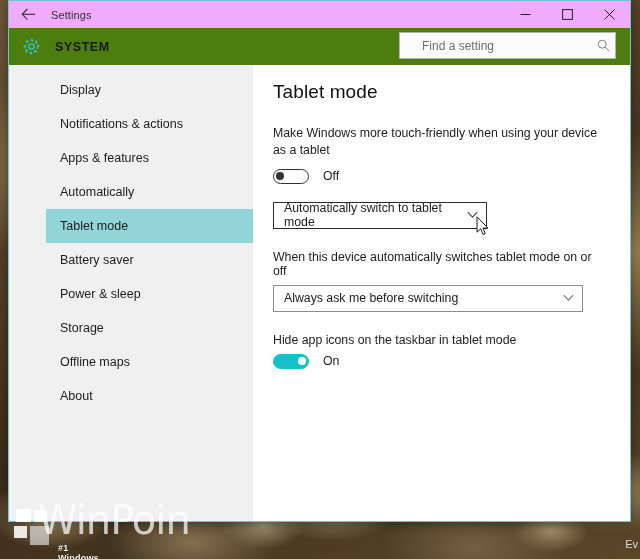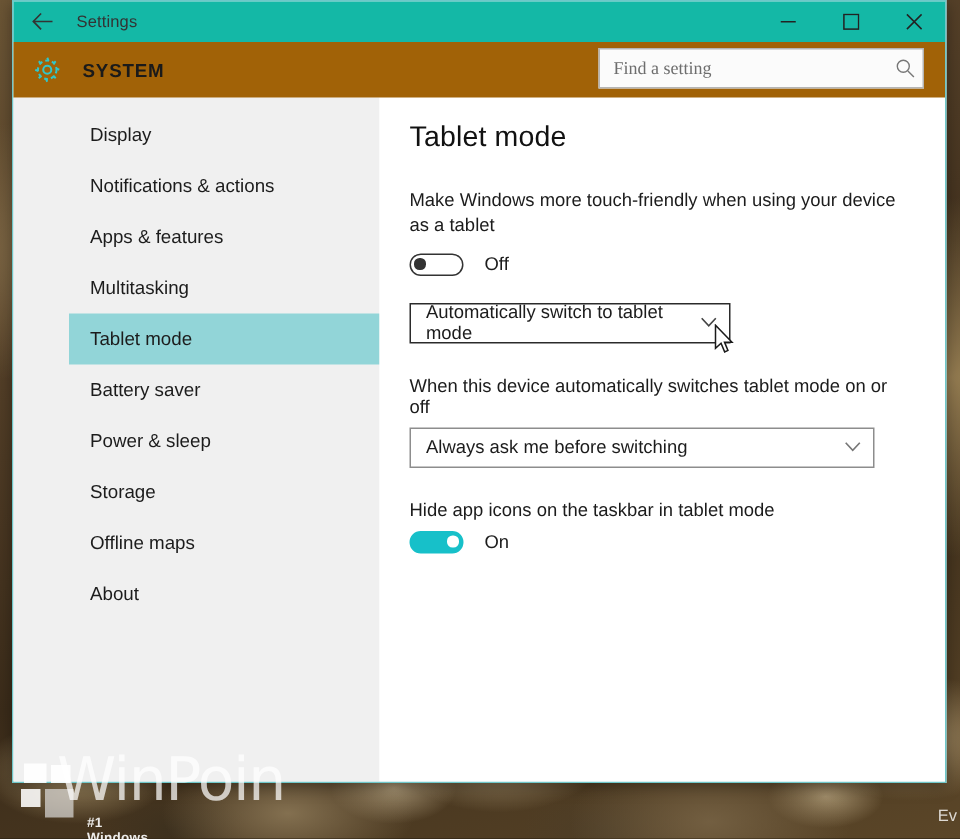--- a/index.html
+++ b/index.html
@@ -48,21 +48,21 @@
     background: #ffffff;
     border: 1px solid #6fc7c9;
     box-sizing: border-box;
     box-shadow: 0 2px 10px rgba(0,0,0,.35);
   }
 
   
   #title-bar {
     position: relative;
     height: 27px;
-    background: #14b8a6;
+    background: #f0abfc;
     display: flex;
     align-items: center;
   }
   #back-button {
     width: 38px;
     height: 27px;
     display: flex;
     align-items: center;
     justify-content: center;
     color: #333;
@@ -86,21 +86,21 @@
     height: 27px;
     display: flex;
     align-items: center;
     justify-content: center;
     color: #222;
   }
 
   
   #app-header {
     height: 37px;
-    background: #a16207;
+    background: #4d7c0f;
     display: flex;
     align-items: center;
     position: relative;
     padding-left: 8px;
     box-sizing: border-box;
   }
   #gear-icon { width: 28px; display:flex; align-items:center; justify-content:center; color:#31c6c9;}
   #header-title {
     font-size: 12.5px;
     font-weight: bold;
@@ -118,24 +118,24 @@
     border: 1px solid #b5b5b5;
     box-sizing: border-box;
     display: flex;
     align-items: center;
   }
   #search-input {
     flex: 1;
     border: none;
     outline: none;
     background: transparent;
-    font-family: Liberation Serif, serif;
+    font-family: Liberation Sans, sans-serif;
     font-size: 12px;
     color: #444;
-    padding-left: 9px;
+    padding-left: 22px;
   }
   #search-input::placeholder { color: #6d6d6d; opacity: 1; }
   #search-icon { width: 24px; display:flex; align-items:center; justify-content:center; color:#777; }
 
   
   #window-body {
     display: flex;
     height: calc(100% - 64px);
   }
 
@@ -396,21 +396,21 @@
       <div class="nav-item">
           <span>Display</span>
         </div>
       <div class="nav-item">
           <span>Notifications &amp; actions</span>
         </div>
       <div class="nav-item">
           <span>Apps &amp; features</span>
         </div>
       <div class="nav-item">
-          <span>Multitasking</span>
+          <span>Automatically</span>
         </div>
       <div class="nav-item selected">
           <span>Tablet mode</span>
         </div>
       <div class="nav-item">
           <span>Battery saver</span>
         </div>
       <div class="nav-item">
           <span>Power &amp; sleep</span>
         </div>

